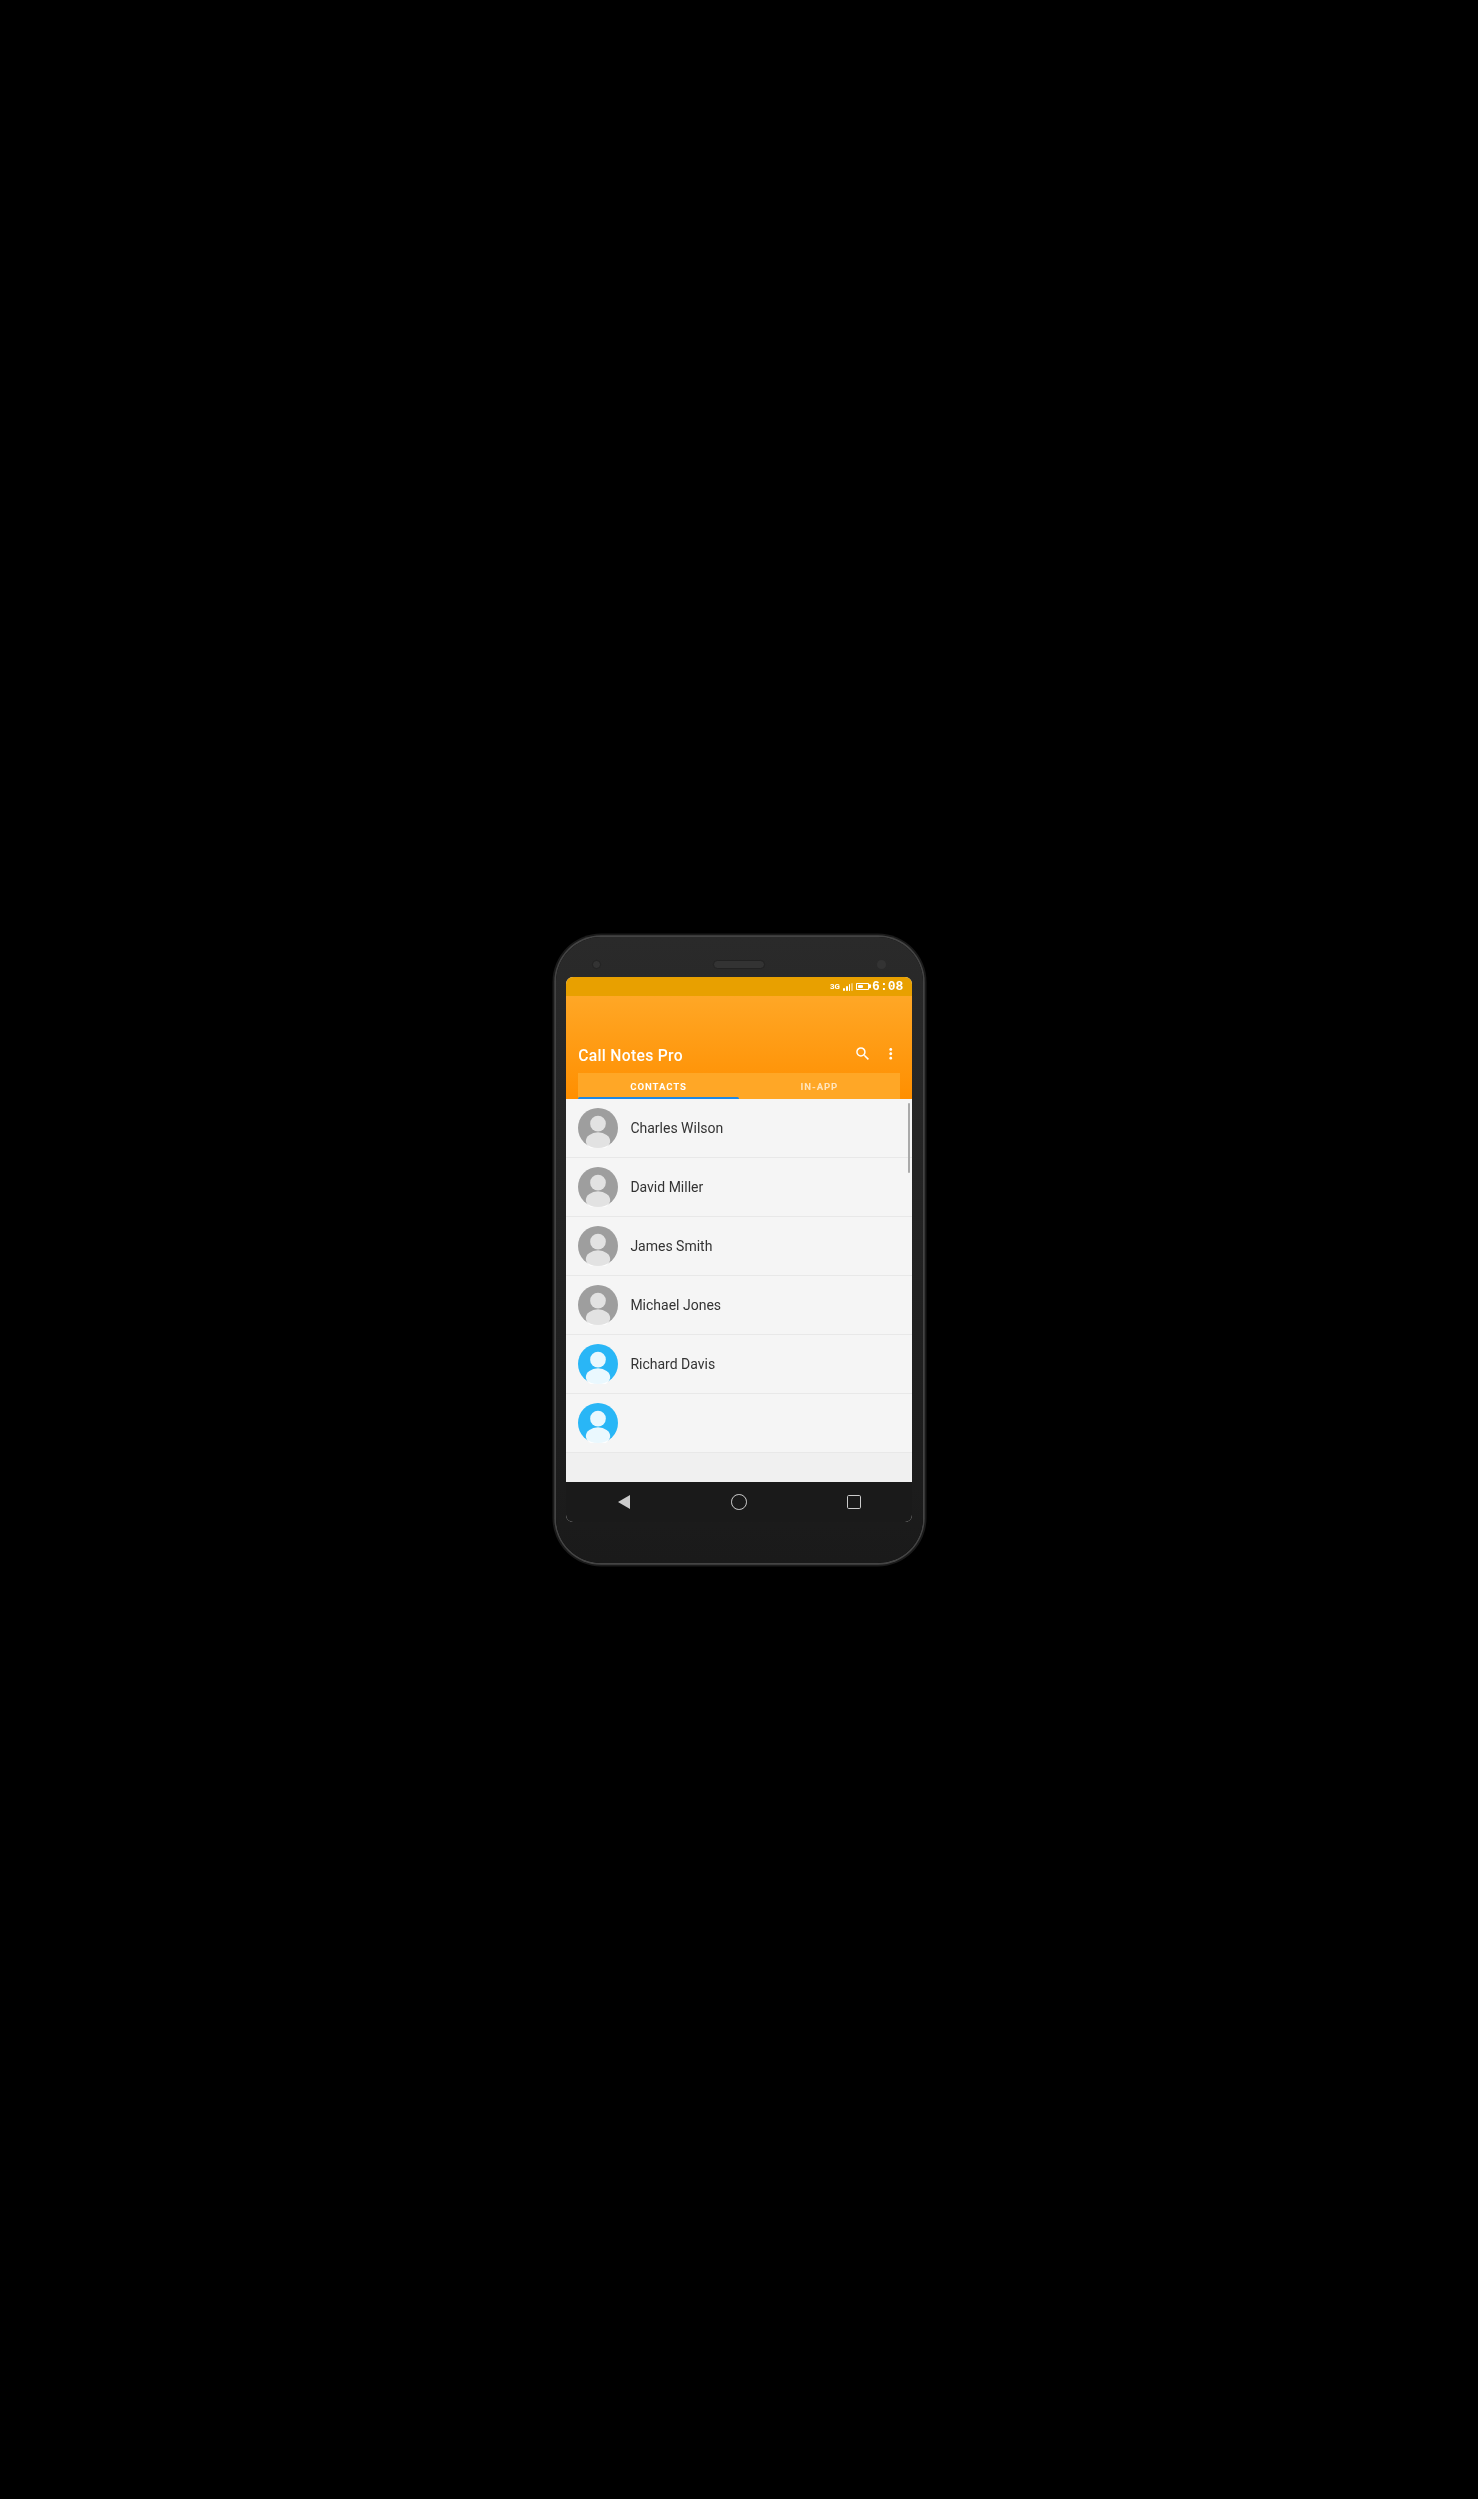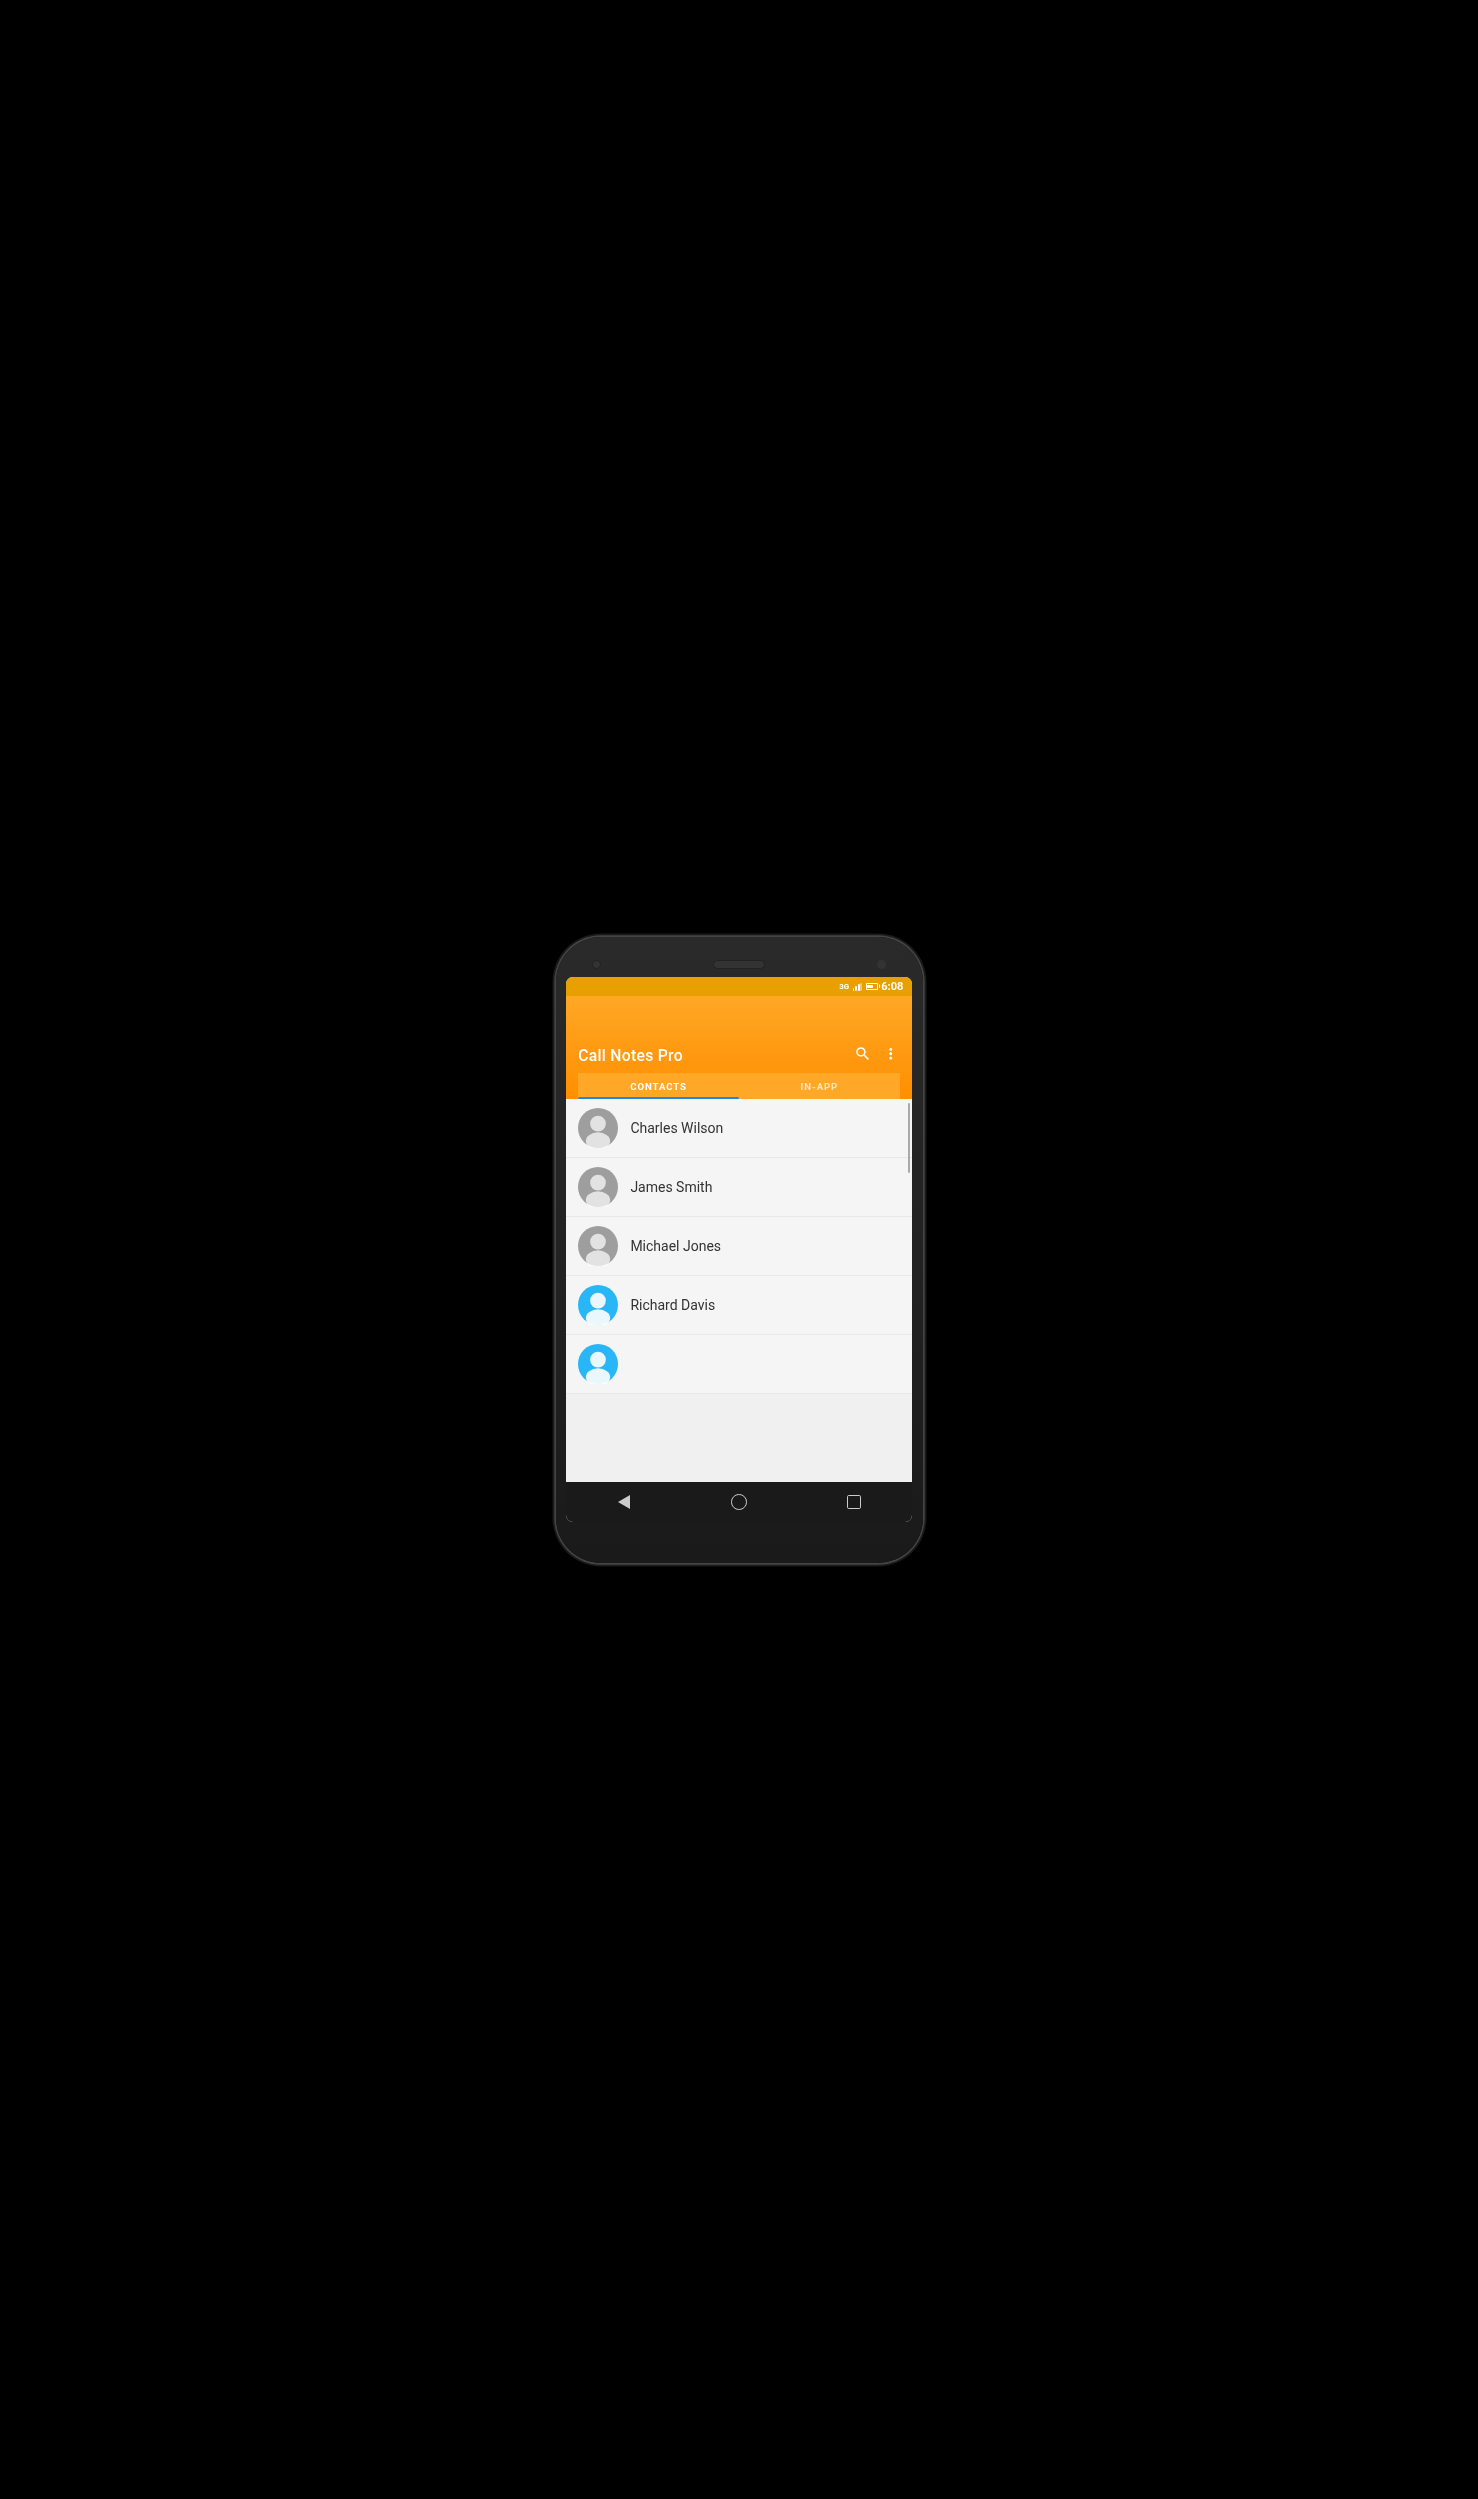--- a/index.html
+++ b/index.html
@@ -85,22 +85,23 @@
     }
 
     .status-text {
       color: white;
       font-size: 7.9px;
       font-weight: bold;
     }
 
     .status-time {
       color: white;
-      font-size: 11px;
+      font-size: 13px;
       font-weight: bold;
+      font-family: Liberation Mono, monospace;
     }
 
     
     .app-bar {
       background: linear-gradient(180deg, #FFA726 0%, #FF8F00 100%);
       padding: 8.7px 12.2px 0 12.2px;
       flex-shrink: 0;
     }
 
     .app-bar-top {
@@ -399,20 +400,29 @@
       <div class="contact-item">
         <div class="avatar" style="background-color: #9E9E9E;">
           <svg viewBox="0 0 46 46" xmlns="http://www.w3.org/2000/svg">
             <circle cx="23" cy="18" r="9" fill="rgba(255,255,255,0.7)"></circle>
             <ellipse cx="23" cy="38" rx="14" ry="10" fill="rgba(255,255,255,0.7)"></ellipse>
           </svg>
         </div>
         <span class="contact-name">Charles Wilson</span>
       </div>
 
+      <div class="contact-item">
+        <div class="avatar" style="background-color: #9E9E9E;">
+          <svg viewBox="0 0 46 46" xmlns="http://www.w3.org/2000/svg">
+            <circle cx="23" cy="18" r="9" fill="rgba(255,255,255,0.7)"></circle>
+            <ellipse cx="23" cy="38" rx="14" ry="10" fill="rgba(255,255,255,0.7)"></ellipse>
+          </svg>
+        </div>
+        <span class="contact-name">David Miller</span>
+      </div>
 
       <div class="contact-item">
         <div class="avatar" style="background-color: #9E9E9E;">
           <svg viewBox="0 0 46 46" xmlns="http://www.w3.org/2000/svg">
             <circle cx="23" cy="18" r="9" fill="rgba(255,255,255,0.7)"></circle>
             <ellipse cx="23" cy="38" rx="14" ry="10" fill="rgba(255,255,255,0.7)"></ellipse>
           </svg>
         </div>
         <span class="contact-name">James Smith</span>
       </div>

